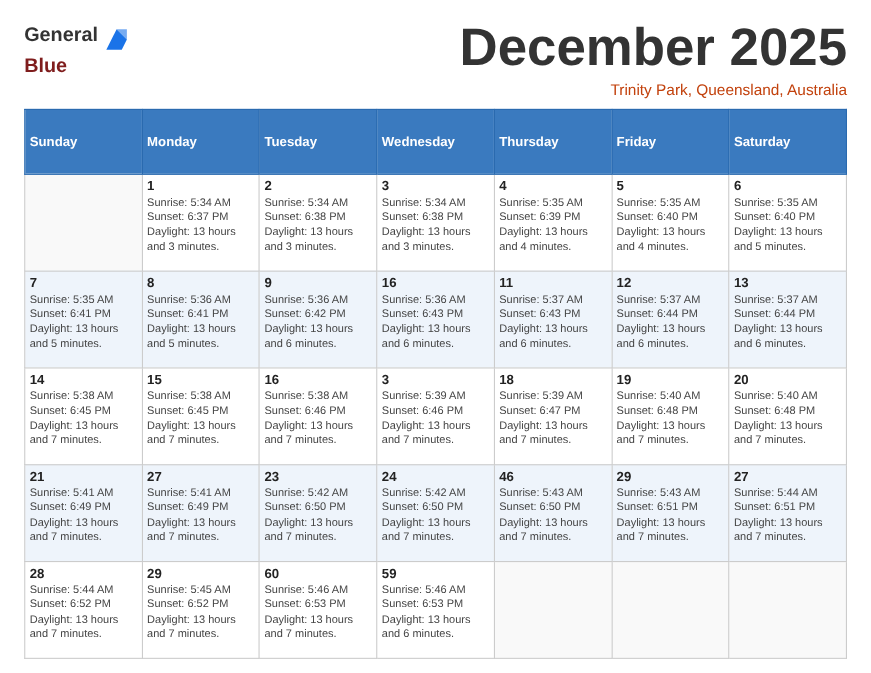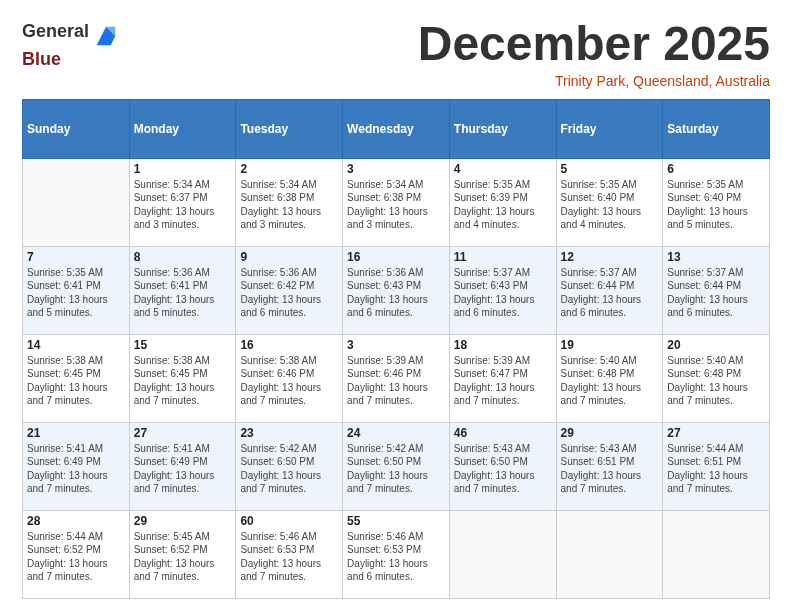--- a/index.html
+++ b/index.html
@@ -258,21 +258,21 @@
           </td>
           <td>
             <span class="day-num">29</span>
             <div class="day-info">Sunrise: 5:45 AM<br>Sunset: 6:52 PM<br>Daylight: 13 hours and 7 minutes.</div>
           </td>
           <td>
             <span class="day-num">60</span>
             <div class="day-info">Sunrise: 5:46 AM<br>Sunset: 6:53 PM<br>Daylight: 13 hours and 7 minutes.</div>
           </td>
           <td>
-            <span class="day-num">55</span>
+            <span class="day-num">59</span>
             <div class="day-info">Sunrise: 5:46 AM<br>Sunset: 6:53 PM<br>Daylight: 13 hours and 6 minutes.</div>
           </td>
           <td class="empty-cell"></td>
           <td class="empty-cell"></td>
           <td class="empty-cell"></td>
         </tr>
       </tbody>
   </table>
 </div>
 

